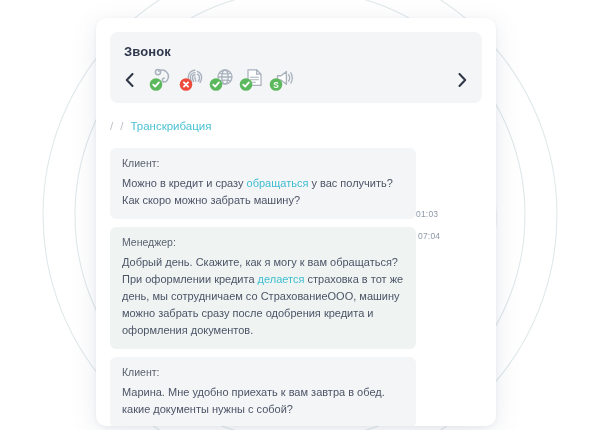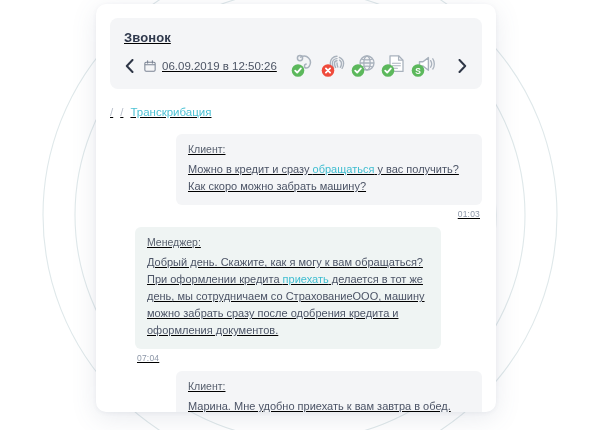--- a/index.html
+++ b/index.html
@@ -23,30 +23,29 @@
     width: 600px;
     height: 430px;
     z-index: 0;
     pointer-events: none;
   }
 
   
   #card {
     position: absolute;
     left: 96px;
-    top: 4px;
+    top: 18px;
     width: 400px;
     height: 408px;
     background: #ffffff;
     border-radius: 10px;
     box-shadow: 0 6px 26px rgba(86, 103, 130, 0.13),
                 0 1px 4px rgba(86, 103, 130, 0.07);
     z-index: 2;
     overflow: hidden;
-    text-decoration: underline;
   }
 
   
   .header-panel {
     margin: 14px 14px 0 14px;
     background: #f4f5f7;
     border-radius: 8px;
     padding: 12px 14px 11px 14px;
   }
 
@@ -118,25 +117,25 @@
   .crumb.active { color: #4cc2d4; }
   .crumb-sep { color: #b9bfca; }
 
   
   .transcript {
     padding: 16px 14px 0 14px;
   }
 
   .msg-row {
     display: flex;
-    flex-direction: column;
+    flex-direction: row;
     margin-bottom: 8px;
   }
   .msg-row.right { align-items: flex-end; }
-  .msg-row.left  { align-items: flex-start; margin-left: 25px; }
+  .msg-row.left  { align-items: flex-start; }
 
   .bubble {
     border-radius: 6px;
     padding: 9px 12px 10px 12px;
     max-width: 306px;
   }
   .bubble.client  { background: #f4f5f7; }
   .bubble.manager { background: #eff4f3; }
 
   .speaker {
@@ -179,29 +178,20 @@
     <div class="header-title">Звонок</div>
 
     <div class="header-row">
 
       <div class="nav-chevron">
         <svg width="9" height="14" viewBox="0 0 9 14">
           <path d="M7.5 1 L1.8 7 L7.5 13" fill="none" stroke="#2f3747" stroke-width="2" stroke-linecap="round" stroke-linejoin="round"></path>
         </svg>
       </div>
 
-      <div class="cal-date">
-        <svg width="12" height="12" viewBox="0 0 14 14">
-          <rect x="1" y="2.5" width="12" height="10.5" rx="1.4" fill="none" stroke="#7b8494" stroke-width="1.2"></rect>
-          <line x1="1" y1="5.6" x2="13" y2="5.6" stroke="#7b8494" stroke-width="1.2"></line>
-          <line x1="4.2" y1="1" x2="4.2" y2="3.6" stroke="#7b8494" stroke-width="1.3" stroke-linecap="round"></line>
-          <line x1="9.8" y1="1" x2="9.8" y2="3.6" stroke="#7b8494" stroke-width="1.3" stroke-linecap="round"></line>
-        </svg>
-        <span>06.09.2019 в 12:50:26</span>
-      </div>
 
       <div class="status-icons">
 
         <div class="status-icon">
           <svg width="25" height="24" viewBox="0 0 25 24">
             <g transform="translate(5,1)">
               <path d="M4.6 2.2 C7.4 0.6 10.6 0.9 12.6 3.1 C14.7 5.3 14.9 8.6 13.2 11.4
                        C12.6 12.4 11.6 13.1 10.4 13.1 C9.2 13.1 8.4 12.3 8.4 11.2
                        C8.4 10.1 9.1 9.3 10.1 9.1" fill="none" stroke="#a9b2bd" stroke-width="1.5" stroke-linecap="round"></path>
               <circle cx="4.0" cy="3.1" r="2.6" fill="none" stroke="#a9b2bd" stroke-width="1.5"></circle>
@@ -293,21 +283,21 @@
       <div class="msg-row right">
         <div class="bubble client">
           <div class="speaker">Клиент:</div>
           <div class="msg-text"><span>Можно в кредит и сразу </span><span class="hl">обращаться</span><span> у вас получить? Как скоро можно забрать машину?</span></div>
         </div>
         <div class="ts">01:03</div>
       </div>
       <div class="msg-row left">
         <div class="bubble manager">
           <div class="speaker">Менеджер:</div>
-          <div class="msg-text"><span>Добрый день. Скажите, как я могу к вам обращаться? При оформлении кредита </span><span class="hl">приехать</span><span> делается в тот же день, мы сотрудничаем со СтрахованиеООО, машину можно забрать сразу после одобрения кредита и оформления документов.</span></div>
+          <div class="msg-text"><span>Добрый день. Скажите, как я могу к вам обращаться? При оформлении кредита </span><span class="hl">делается</span><span> страховка в тот же день, мы сотрудничаем со СтрахованиеООО, машину можно забрать сразу после одобрения кредита и оформления документов.</span></div>
         </div>
         <div class="ts">07:04</div>
       </div>
       <div class="msg-row right">
         <div class="bubble client">
           <div class="speaker">Клиент:</div>
           <div class="msg-text"><span>Марина. Мне удобно приехать к вам завтра в обед. какие документы нужны с собой?</span></div>
         </div>
       </div>
     </div>

